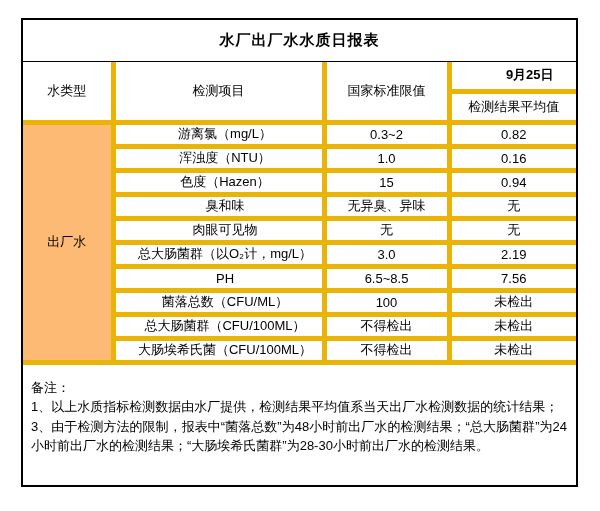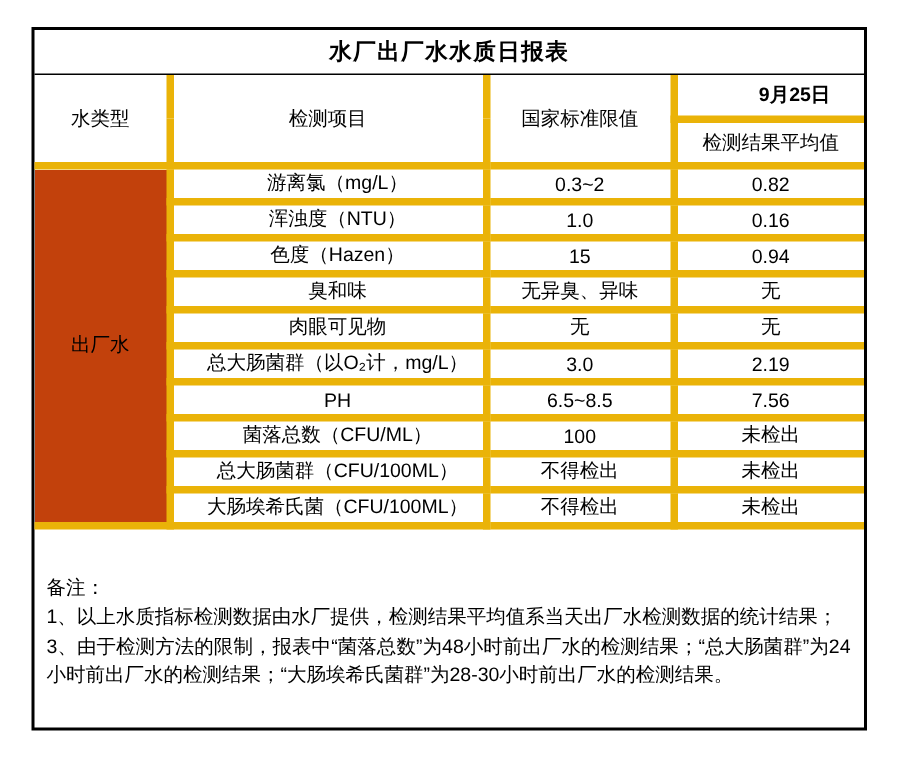--- a/index.html
+++ b/index.html
@@ -10,21 +10,21 @@
     color: #000000;
   }
   .report {
     position: absolute;
     left: 21px; top: 18px;
     width: 557px; height: 469px;
     border: 2px solid #000000;
     background: #ffffff;
   }
   .title-row {
-    height: 30px;
+    height: 42px;
     border-bottom: 1px solid #000000;
     display: flex; align-items: center; justify-content: center;
     font-size: 15px; font-weight: bold;
     letter-spacing: 1px;
   }
   table.grid {
     width: 100%;
     border-collapse: collapse;
     table-layout: fixed;
   }
@@ -45,29 +45,28 @@
   tr.h1 td { height: 29px; }
   tr.h2 td { height: 31px; }
   td.date-cell { font-size: 15px; font-weight: bold; padding-left: 32px; }
 
   tbody td { height: 24px; font-size: 12.5px; }
   td.item-cell {
     text-align: left;
     padding-left: 13px;
   }
   td.watertype-cell {
-    background: #c2410c;
+    background: #fdba74;
     font-size: 13px;
   }
   .notes {
     padding: 13px 9px 0 8px;
     font-size: 13px;
     line-height: 19.5px;
     text-align: justify;
-    margin-top: 16px;
   }
   .note-line { margin: 0; }
 </style>
 </head>
 <body>
 
 <div class="report">
 
   <div class="title-row">水厂出厂水水质日报表</div>
 

